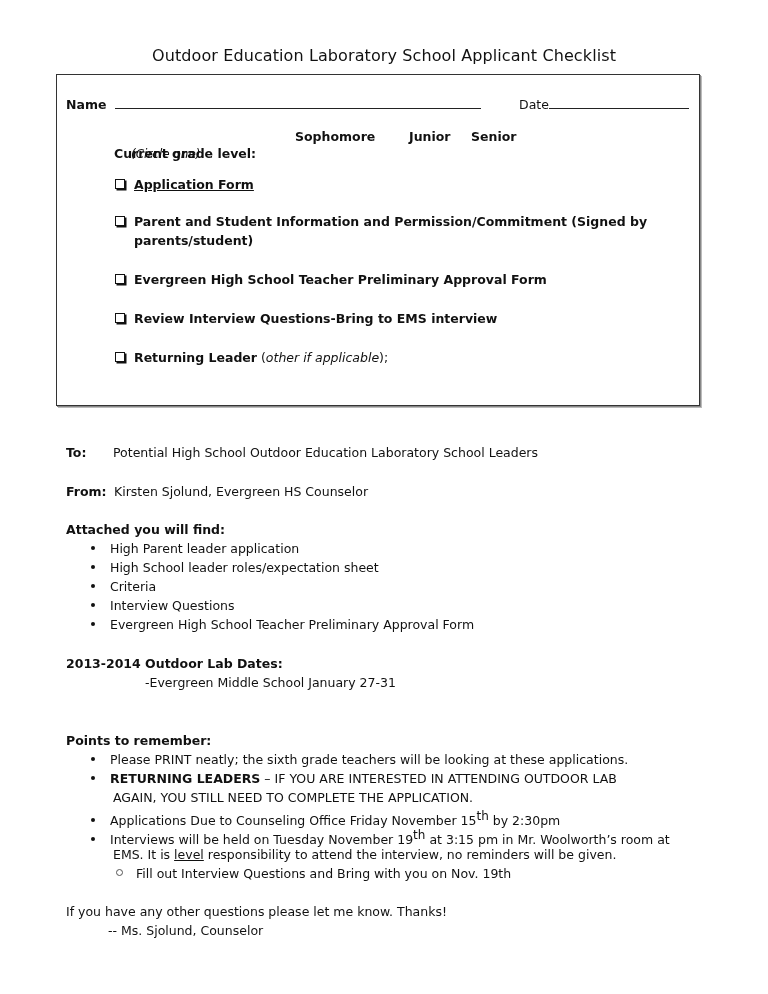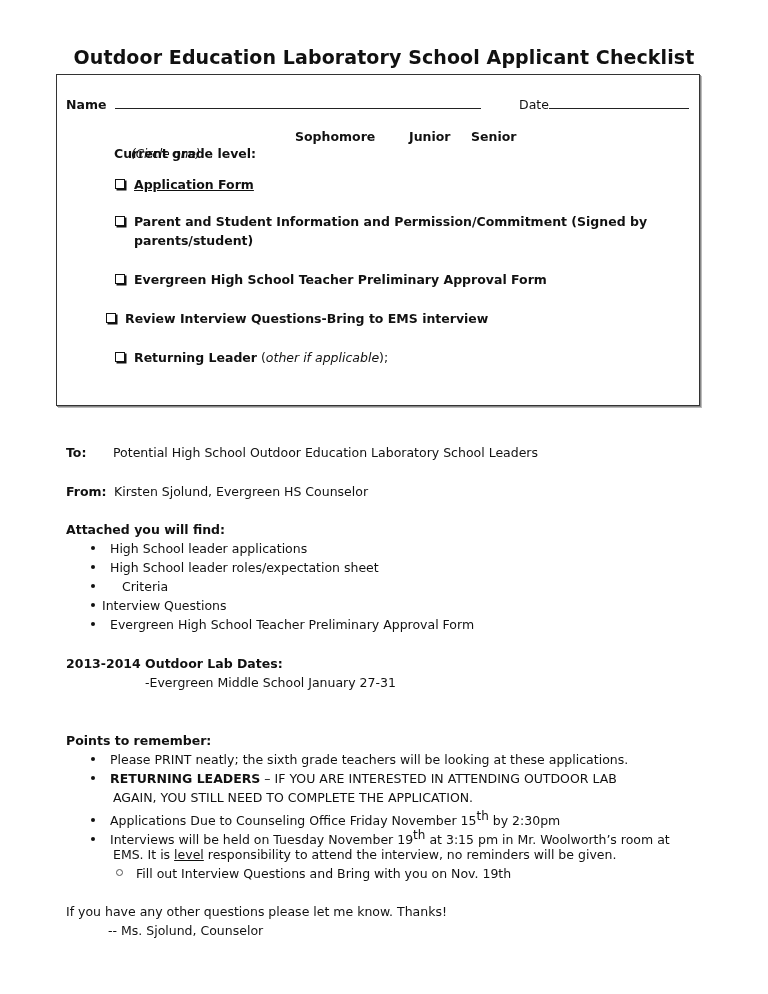--- a/index.html
+++ b/index.html
@@ -1,18 +1,18 @@
 <!DOCTYPE html>
 <html><head>
 <meta charset="utf-8">
 <style>
   html, body { margin:0; padding:0; background:#ffffff; }
   body { width:768px; height:994px; position:relative; font-family:"DejaVu Sans", sans-serif; color:#111; overflow:hidden; }
   .abs { position:absolute; white-space:nowrap; }
-  .title { left:0; width:768px; top:46px; text-align:center; font-size:19px; font-weight:bold; letter-spacing:0.1px; }
+  .title { left:0; width:768px; top:46px; text-align:center; font-size:16px; font-weight:normal; letter-spacing:0.1px; }
   .box { position:absolute; left:56px; top:74px; width:642px; height:330px; border:1px solid #333; box-shadow:1px 1px 0 #888, 2px 2px 0 #bbb; }
   .bold { font-weight:bold; }
   .s13 { font-size:12.5px; }
   .small { font-size:12px;font-style:italic; }
   .underline-field { display:inline-block; border-bottom:1px solid #222; height:12px; vertical-align:baseline; }
   .cb { display:inline-block; width:8px; height:8px; border:1px solid #111; box-shadow:1.5px 1.5px 0 #111; margin-right:9px; position:relative; top:0px; }
   .ital { font-style:italic; font-weight:normal; }
   .bullet { display:inline-block; width:4px; height:4px; background:#111; border-radius:50%; position:relative; top:-3px; }
   .circ { display:inline-block; width:5px; height:5px; border:1px solid #555; border-radius:50%; position:relative; top:-2px; }
   sup { font-size:12px; }
@@ -42,38 +42,38 @@
 <div class="abs s13 bold" style="left:115px; top:177px;text-decoration:underline;">
   <span class="cb"></span><span>Application Form</span>
 </div>
 <div class="abs s13 bold" style="left:115px; top:214px;">
   <span class="cb"></span><span>Parent and Student Information and Permission/Commitment (Signed by</span>
 </div>
 <div class="abs s13 bold" style="left:134px; top:233px;">parents/student)</div>
 <div class="abs s13 bold" style="left:115px; top:272px;">
   <span class="cb"></span><span>Evergreen High School Teacher Preliminary Approval Form</span>
 </div>
-<div class="abs s13 bold" style="left:106px; top:311px;">
+<div class="abs s13 bold" style="left:115px; top:311px;">
   <span class="cb"></span><span>Review Interview Questions-Bring to EMS interview</span>
 </div>
 <div class="abs s13 bold" style="left:115px; top:350px;">
   <span class="cb"></span><span>Returning Leader</span><span style="font-weight:normal"> (</span><span class="ital">other if applicable</span><span style="font-weight:normal">);</span>
 </div>
 
 <div class="abs s13 bold" style="left:66px; top:445px;">To:</div>
 <div class="abs s13" style="left:113px; top:445px;">Potential High School Outdoor Education Laboratory School Leaders</div>
 
 <div class="abs s13 bold" style="left:66px; top:484px;">From:</div>
 <div class="abs s13" style="left:114px; top:484px;">Kirsten Sjolund, Evergreen HS Counselor</div>
 
 <div class="abs s13 bold" style="left:66px; top:522px;">Attached you will find:</div>
-<div class="abs s13" style="left:91px; top:541px;"><span class="bullet"></span><span style="margin-left:15px">High School leader applications</span></div>
+<div class="abs s13" style="left:91px; top:541px;"><span class="bullet"></span><span style="margin-left:15px">High Parent leader application</span></div>
 <div class="abs s13" style="left:91px; top:560px;"><span class="bullet"></span><span style="margin-left:15px">High School leader roles/expectation sheet</span></div>
-<div class="abs s13" style="left:91px; top:579px;"><span class="bullet"></span><span style="margin-left:27px">Criteria</span></div>
-<div class="abs s13" style="left:91px; top:598px;"><span class="bullet"></span><span style="margin-left:7px">Interview Questions</span></div>
+<div class="abs s13" style="left:91px; top:579px;"><span class="bullet"></span><span style="margin-left:15px">Criteria</span></div>
+<div class="abs s13" style="left:91px; top:598px;"><span class="bullet"></span><span style="margin-left:15px">Interview Questions</span></div>
 <div class="abs s13" style="left:91px; top:617px;"><span class="bullet"></span><span style="margin-left:15px">Evergreen High School Teacher Preliminary Approval Form</span></div>
 
 <div class="abs s13 bold" style="left:66px; top:656px;">2013-2014 Outdoor Lab Dates:</div>
 <div class="abs s13" style="left:145px; top:675px;">-Evergreen Middle School January 27-31</div>
 
 <div class="abs s13 bold" style="left:66px; top:733px;">Points to remember:</div>
 
 <div class="abs s13" style="left:91px; top:752px;"><span class="bullet"></span><span style="margin-left:15px">Please PRINT neatly; the sixth grade teachers will be looking at these applications.</span></div>
 
 <div class="abs s13" style="left:91px; top:771px;"><span class="bullet"></span><span style="margin-left:15px" class="bold">RETURNING LEADERS</span><span> – IF YOU ARE INTERESTED IN ATTENDING OUTDOOR LAB</span></div>

